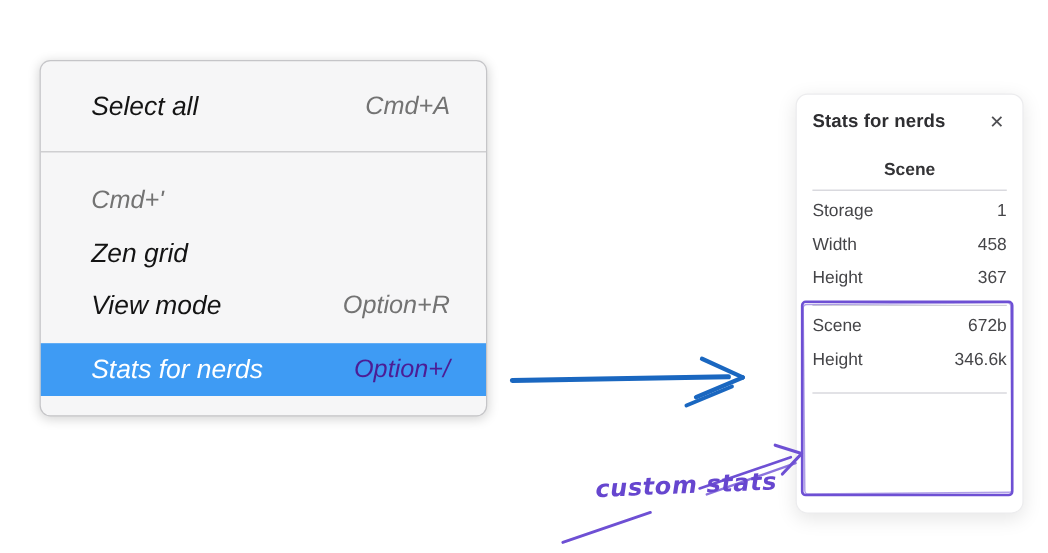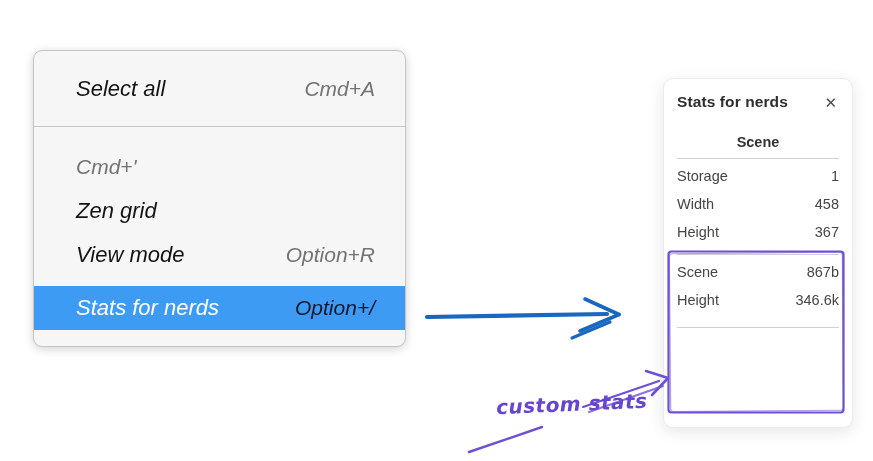--- a/index.html
+++ b/index.html
@@ -28,21 +28,21 @@
   }
   .mi.first { height:48px; }
   .mi-key { color:#737373; font-size:21px; }
   .menu-sep {
     border-top:1px solid #c5c5c8; margin:13px 0 18px 0; height:0;
   }
   .mi.selected {
     margin-top:9px;
     color:#ffffff;
   }
-  .mi.selected .mi-key { color:#0f172a; }
+  .mi.selected .mi-key { color:#4c1d95; }
 
   
   .stats-panel {
     position:absolute; left:663px; top:78px; width:190px; height:350px;
     background:#ffffff;
     border:1px solid #ececee;
     border-radius:10px;
     box-shadow:0 4px 16px rgba(0,0,0,.10);
     padding:12px 13px;
     font-size:14.5px; color:#454548;
@@ -135,21 +135,21 @@
       <span>458</span>
     </div>
     <div class="srow">
       <span>Height</span>
       <span>367</span>
     </div>
 
     <hr class="rule">
     <div class="srow">
       <span>Scene</span>
-      <span>867b</span>
+      <span>672b</span>
     </div>
     <div class="srow">
       <span>Height</span>
       <span>346.6k</span>
     </div>
 
     <hr class="rule r-version">
 
   </div>
 

